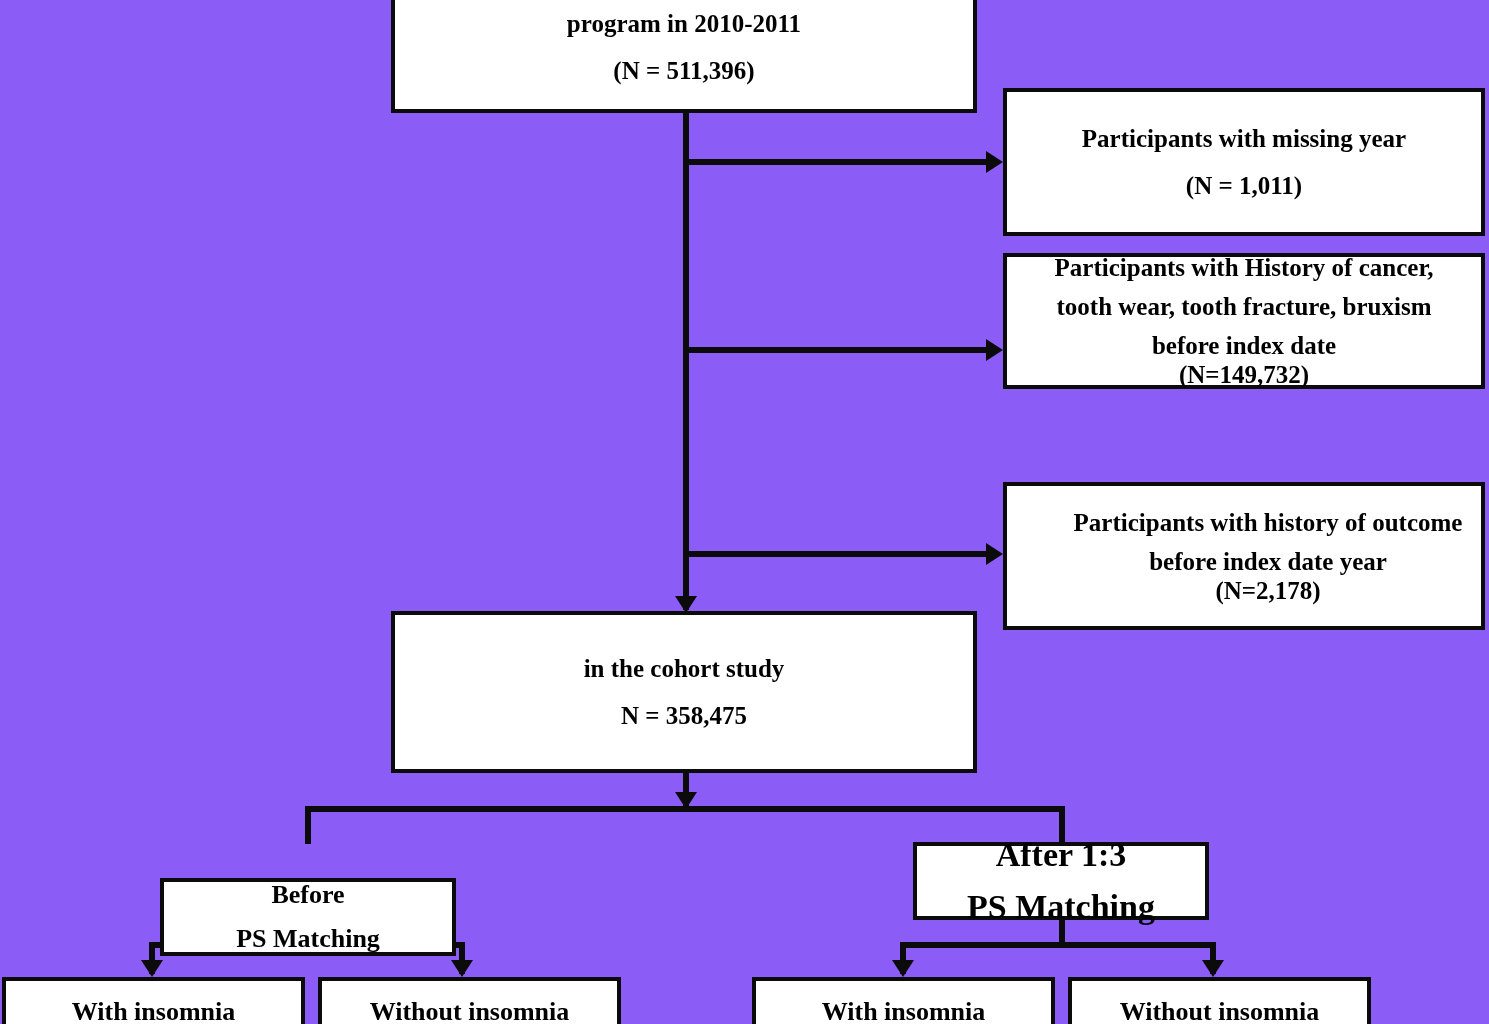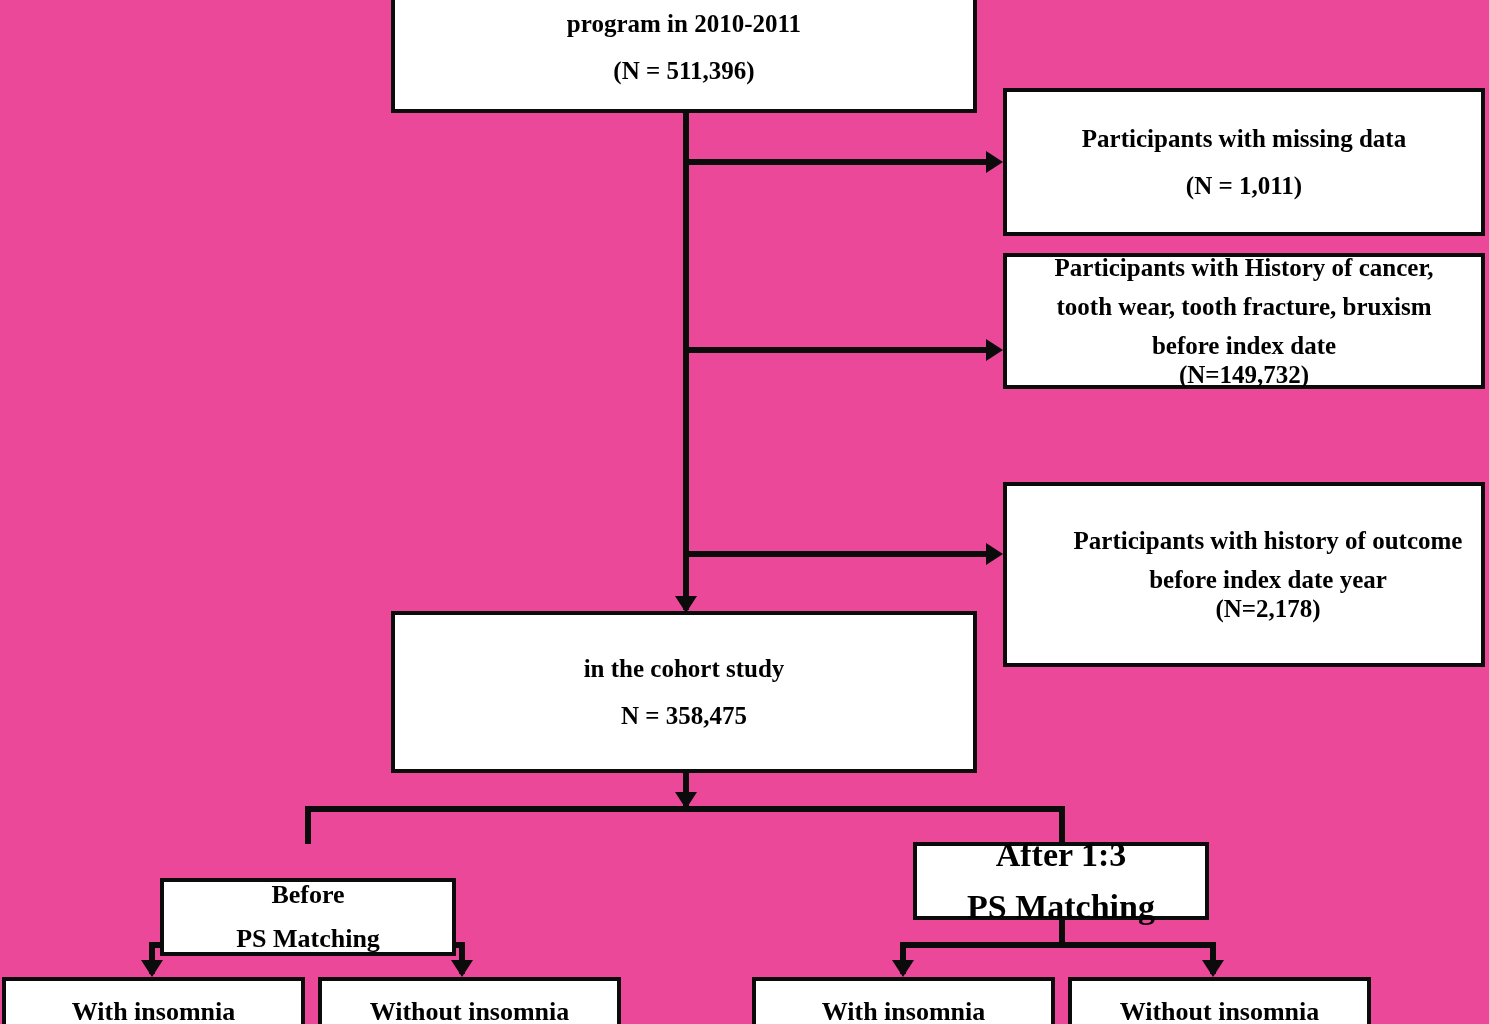--- a/index.html
+++ b/index.html
@@ -9,21 +9,21 @@
     background: #ffffff;
   }
   body {
     font-family: "Liberation Serif", "DejaVu Serif", serif;
     color: #000000;
   }
   #canvas {
     position: relative;
     width: 1489px;
     height: 1024px;
-    background: #ec4899;
+    background: #8b5cf6;
     overflow: hidden;
   }
 
   
   .box {
     position: absolute;
     box-sizing: border-box;
     border: 4px solid #0b0b0b;
     background: #ffffff;
     display: flex;
@@ -85,38 +85,38 @@
     <span class="line">(N = 511,396)</span>
   </div>
 
   <div class="vline" style="left:683px; top:113px; height:497px;"></div>
   <div class="arrow-down" style="left:675px; top:596px;"></div>
 
   <div class="hline" style="left:683px; top:159px; width:303px;"></div>
   <div class="arrow-right" style="left:986px; top:151px;"></div>
 
   <div class="box gap" style="left:1003px; top:88px; width:482px; height:148px;">
-    <span class="line">Participants with missing data</span>
+    <span class="line">Participants with missing year</span>
     <span class="line">(N = 1,011)</span>
   </div>
 
   <div class="hline" style="left:683px; top:347px; width:303px;"></div>
   <div class="arrow-right" style="left:986px; top:339px;"></div>
 
   <div class="box gap-sm" style="left:1003px; top:253px; width:482px; height:136px;">
     <span class="line">Participants with History of cancer,</span>
     <span class="line">tooth wear, tooth fracture, bruxism</span>
     <span class="line">before index date</span>
     <span class="line" style="margin-top:4px;">(N=149,732)</span>
   </div>
 
   <div class="hline" style="left:683px; top:551px; width:303px;"></div>
   <div class="arrow-right" style="left:986px; top:543px;"></div>
 
-  <div class="box gap-sm" style="left:1003px; top:482px; width:482px; height:185px;padding-left:48px;">
+  <div class="box gap-sm" style="left:1003px; top:482px; width:482px; height:148px;padding-left:48px;">
     <span class="line">Participants with history of outcome</span>
     <span class="line">before index date year</span>
     <span class="line" style="margin-top:4px;">(N=2,178)</span>
   </div>
 
   <div class="box gap" style="left:391px; top:611px; width:586px; height:162px;">
     <span class="line">in the cohort study</span>
     <span class="line">N = 358,475</span>
   </div>
 

